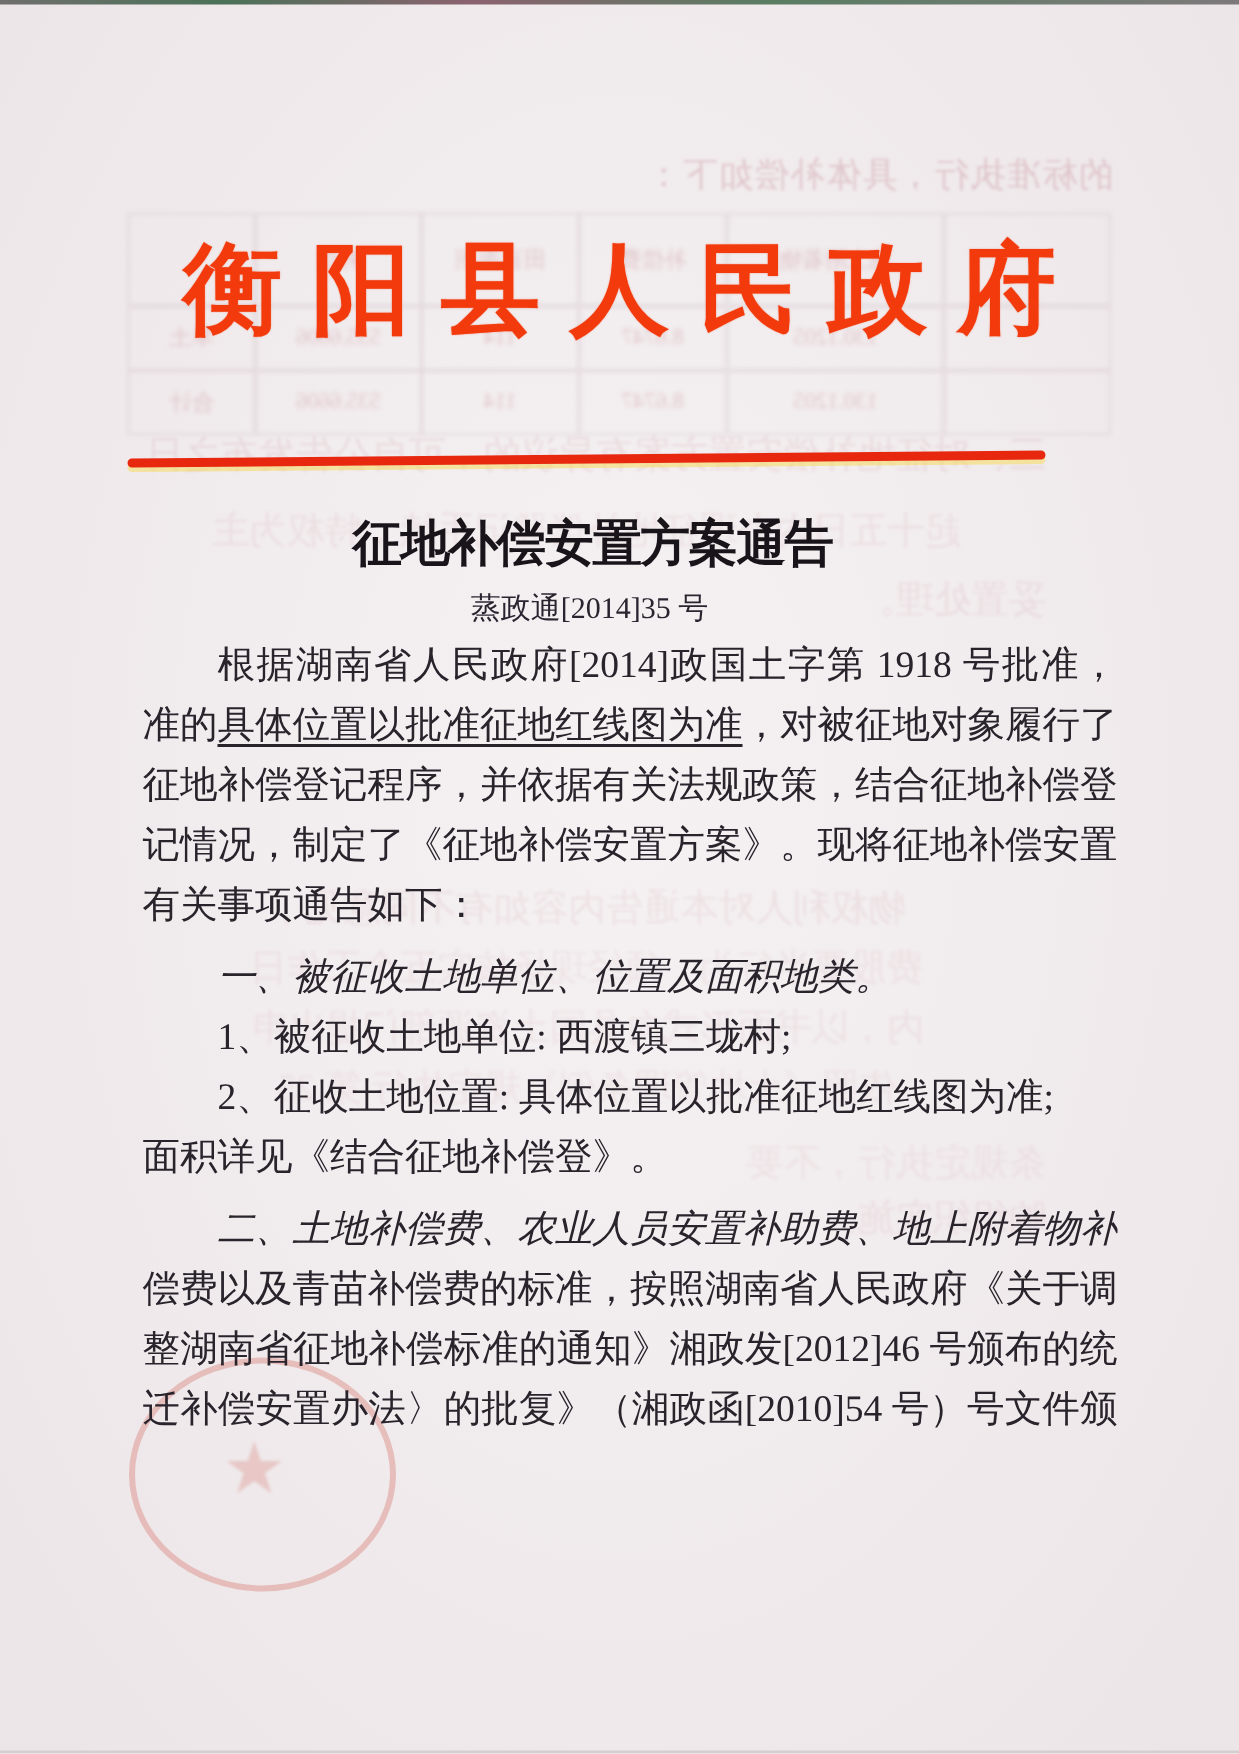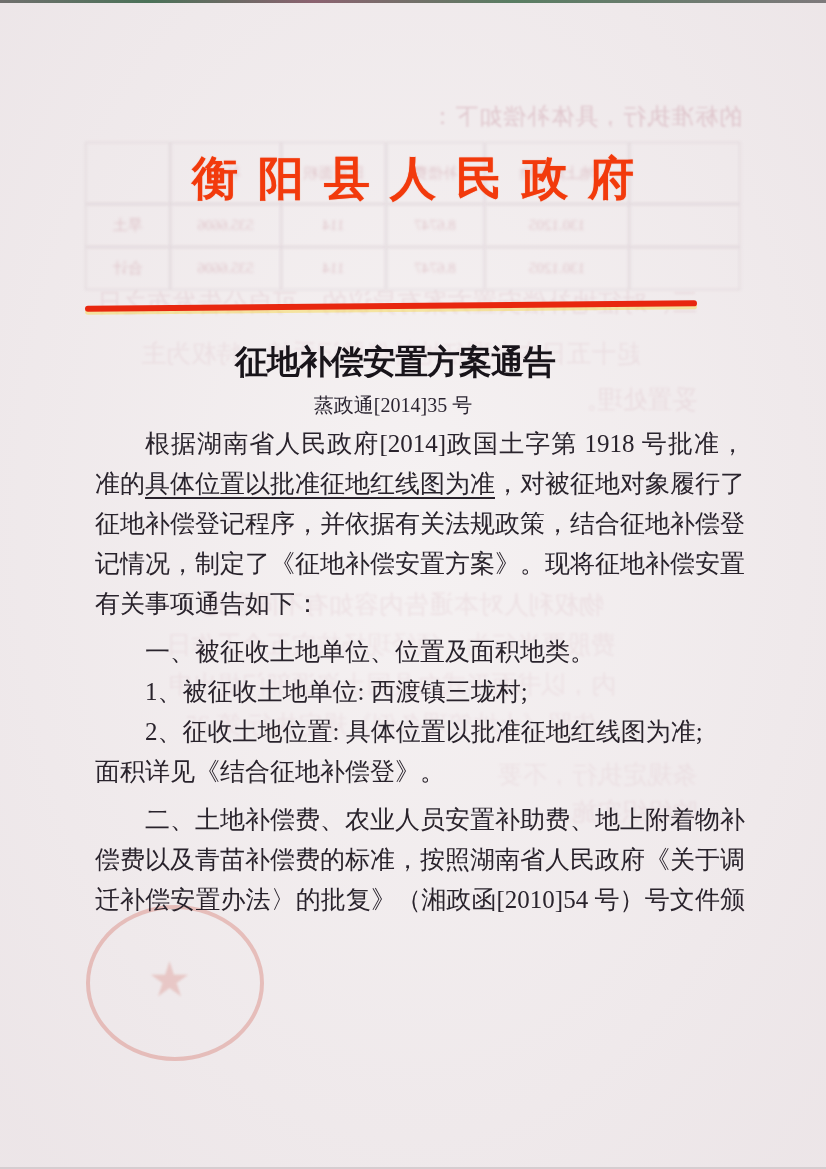--- a/index.html
+++ b/index.html
@@ -23,34 +23,34 @@
   .frag{position:absolute;left:85px;width:612px;font-size:25px;white-space:nowrap;overflow:hidden;}
 
   
   .stamp{position:absolute;top:905px;left:86px;width:170px;height:148px;border:4px solid rgba(216,122,112,.40);
         border-radius:50%;z-index:2;}
   .stamp .star{position:absolute;top:42px;left:58px;font-size:48px;color:rgba(216,122,112,.30);
         filter:blur(1px);font-family:"DejaVu Sans",sans-serif;}
 
   
   .org{position:absolute;top:148px;left:0;width:100%;text-align:center;z-index:3;
-        font-size:46px;font-weight:bold;color:#f23a0c;letter-spacing:20px;text-indent:20px;white-space:nowrap;
+        font-size:66px;font-weight:bold;color:#f23a0c;letter-spacing:20px;text-indent:20px;white-space:nowrap;
         text-shadow:0 0 1px rgba(242,58,12,.6);}
   .redline{position:absolute;top:303px;left:85px;width:612px;height:6px;background:#e8270f;border-radius:3px;
         transform:rotate(-0.5deg);box-shadow:0 3px 0 rgba(248,214,64,.45);z-index:3;}
   .doc-title{position:absolute;top:340px;left:0;width:100%;text-align:center;transform:translateX(-18px);z-index:3;
         font-family:"Liberation Sans","DejaVu Sans",sans-serif;font-size:33px;font-weight:bold;color:#18141a;letter-spacing:-1px;}
   .doc-no{position:absolute;top:392px;left:0;width:100%;text-align:center;transform:translateX(-20px);z-index:3;
         font-size:20px;color:#2a2430;}
   .body-lines{position:absolute;top:424px;left:95px;width:650px;z-index:3;
         font-size:25px;color:#29232c;line-height:40px;}
   .bline{height:40px;overflow:hidden;}
   .bline.just{text-align:justify;text-align-last:justify;}
   .bline.ind{text-indent:50px;}
-  .bline.gap{margin-top:8px;}
+  .bline.gap{margin-top:8px;font-style:italic;}
   .uline{text-decoration:underline;text-decoration-thickness:2px;text-underline-offset:5px;}
 </style>
 </head>
 <body>
 
 <div class="page">
   <div class="edge-top"></div>
 
   <div class="bleed bleed-topline mirror">的标准执行，具体补偿如下：</div>
   <div class="bleed bleed-table">
@@ -100,17 +100,18 @@
       <div class="bline just"><span>准的</span><span class="uline">具体位置以批准征地红线图为准</span><span>，对被征地对象履行了</span></div>
       <div class="bline just"><span>征地补偿登记程序，并依据有关法规政策，结合征地补偿登</span></div>
       <div class="bline just"><span>记情况，制定了《征地补偿安置方案》。现将征地补偿安置</span></div>
       <div class="bline"><span>有关事项通告如下：</span></div>
       <div class="bline ind gap"><span>一、被征收土地单位、位置及面积地类。</span></div>
       <div class="bline ind"><span>1、被征收土地单位: 西渡镇三垅村;</span></div>
       <div class="bline ind"><span>2、征收土地位置: 具体位置以批准征地红线图为准;</span></div>
       <div class="bline"><span>面积详见《结合征地补偿登》。</span></div>
       <div class="bline just ind gap"><span>二、土地补偿费、农业人员安置补助费、地上附着物补</span></div>
       <div class="bline just"><span>偿费以及青苗补偿费的标准，按照湖南省人民政府《关于调</span></div>
+      <div class="bline just"><span>整湖南省征地补偿标准的通知》湘政发[2012]46 号颁布的统</span></div>
       <div class="bline just"><span>迁补偿安置办法〉的批复》（湘政函[2010]54 号）号文件颁布</span></div>
     </div>
 
   <div class="edge-bottom"></div>
 </div>
 
 </body></html>

